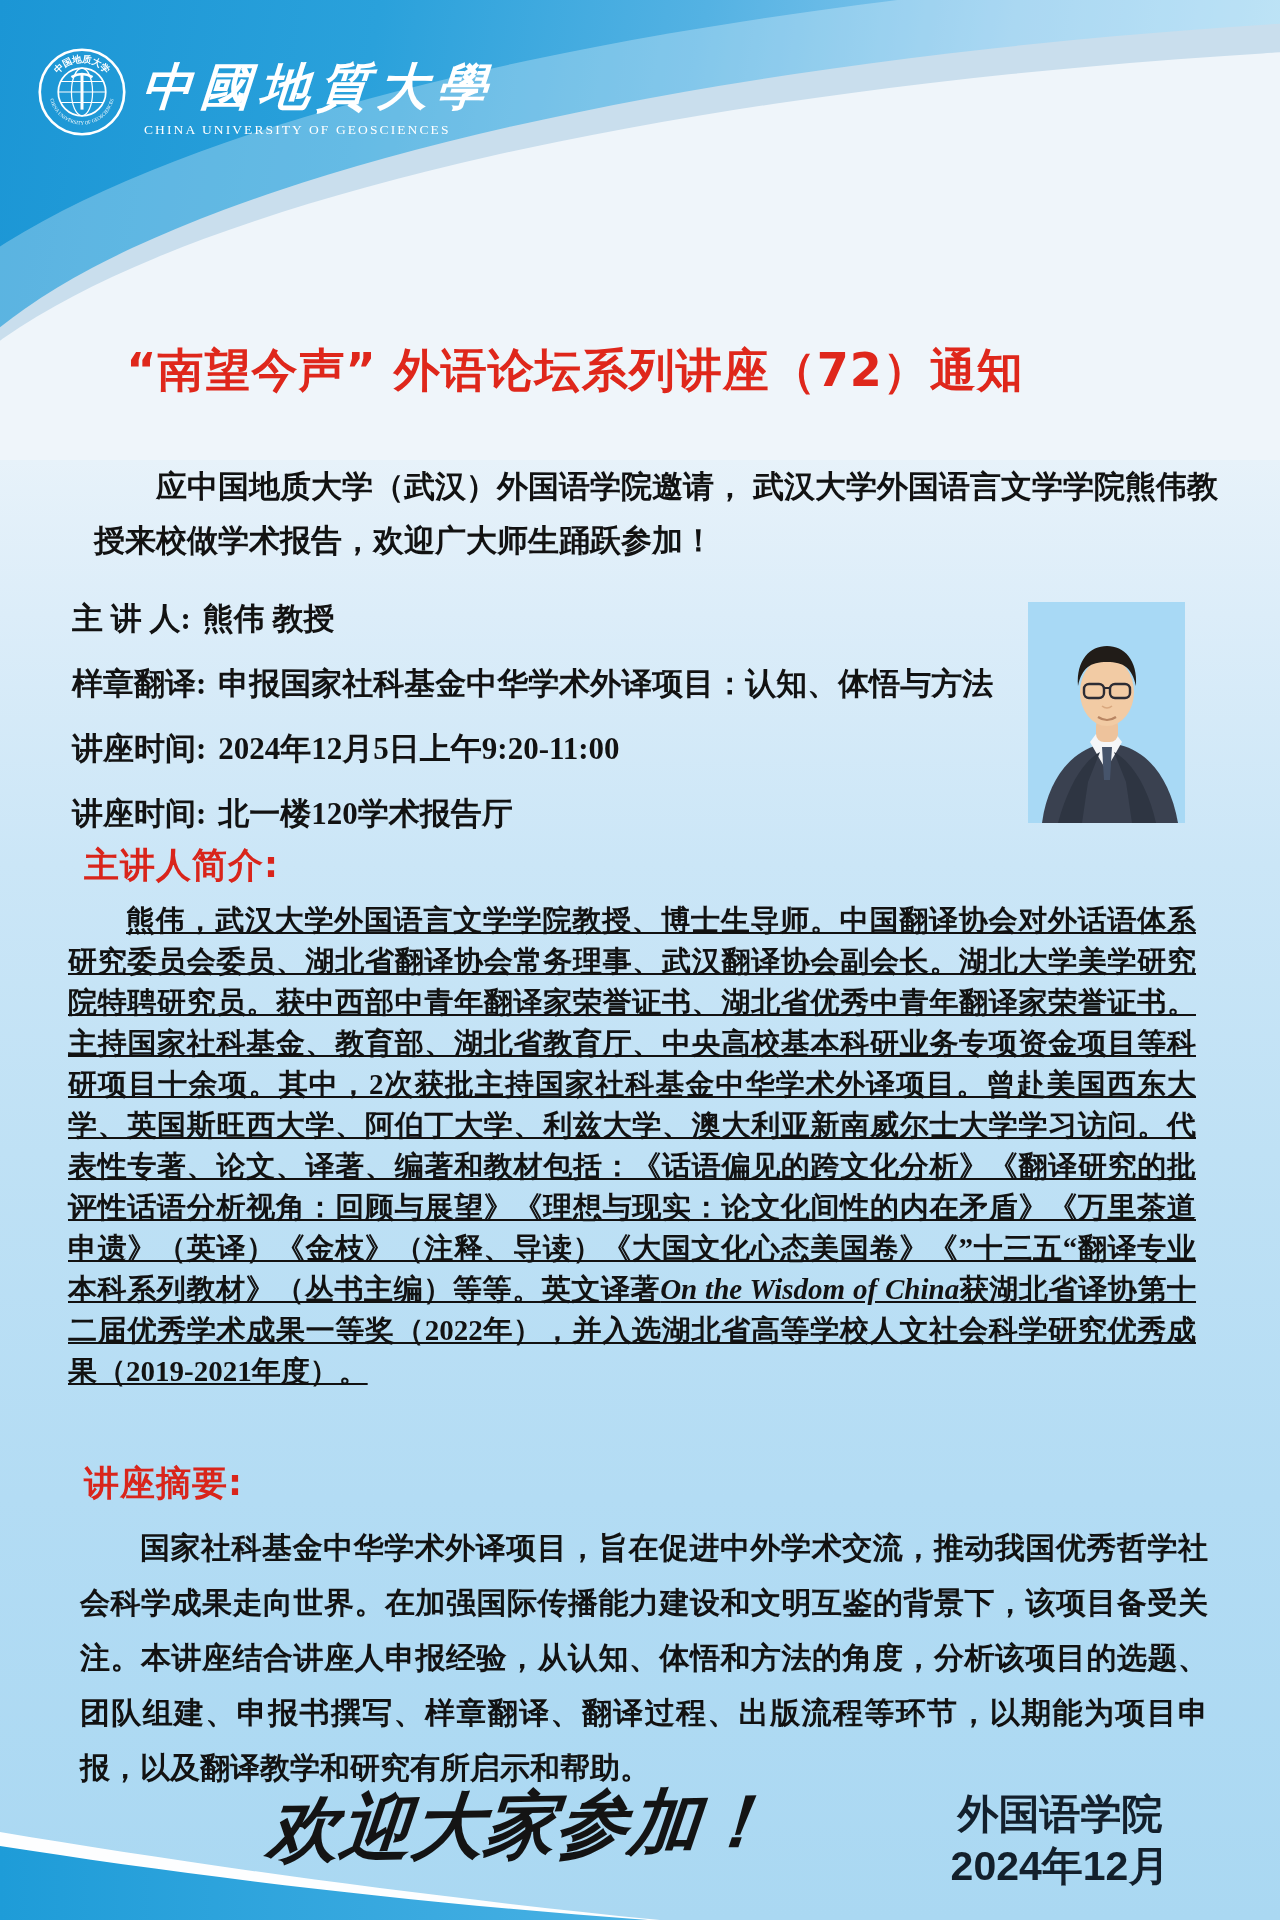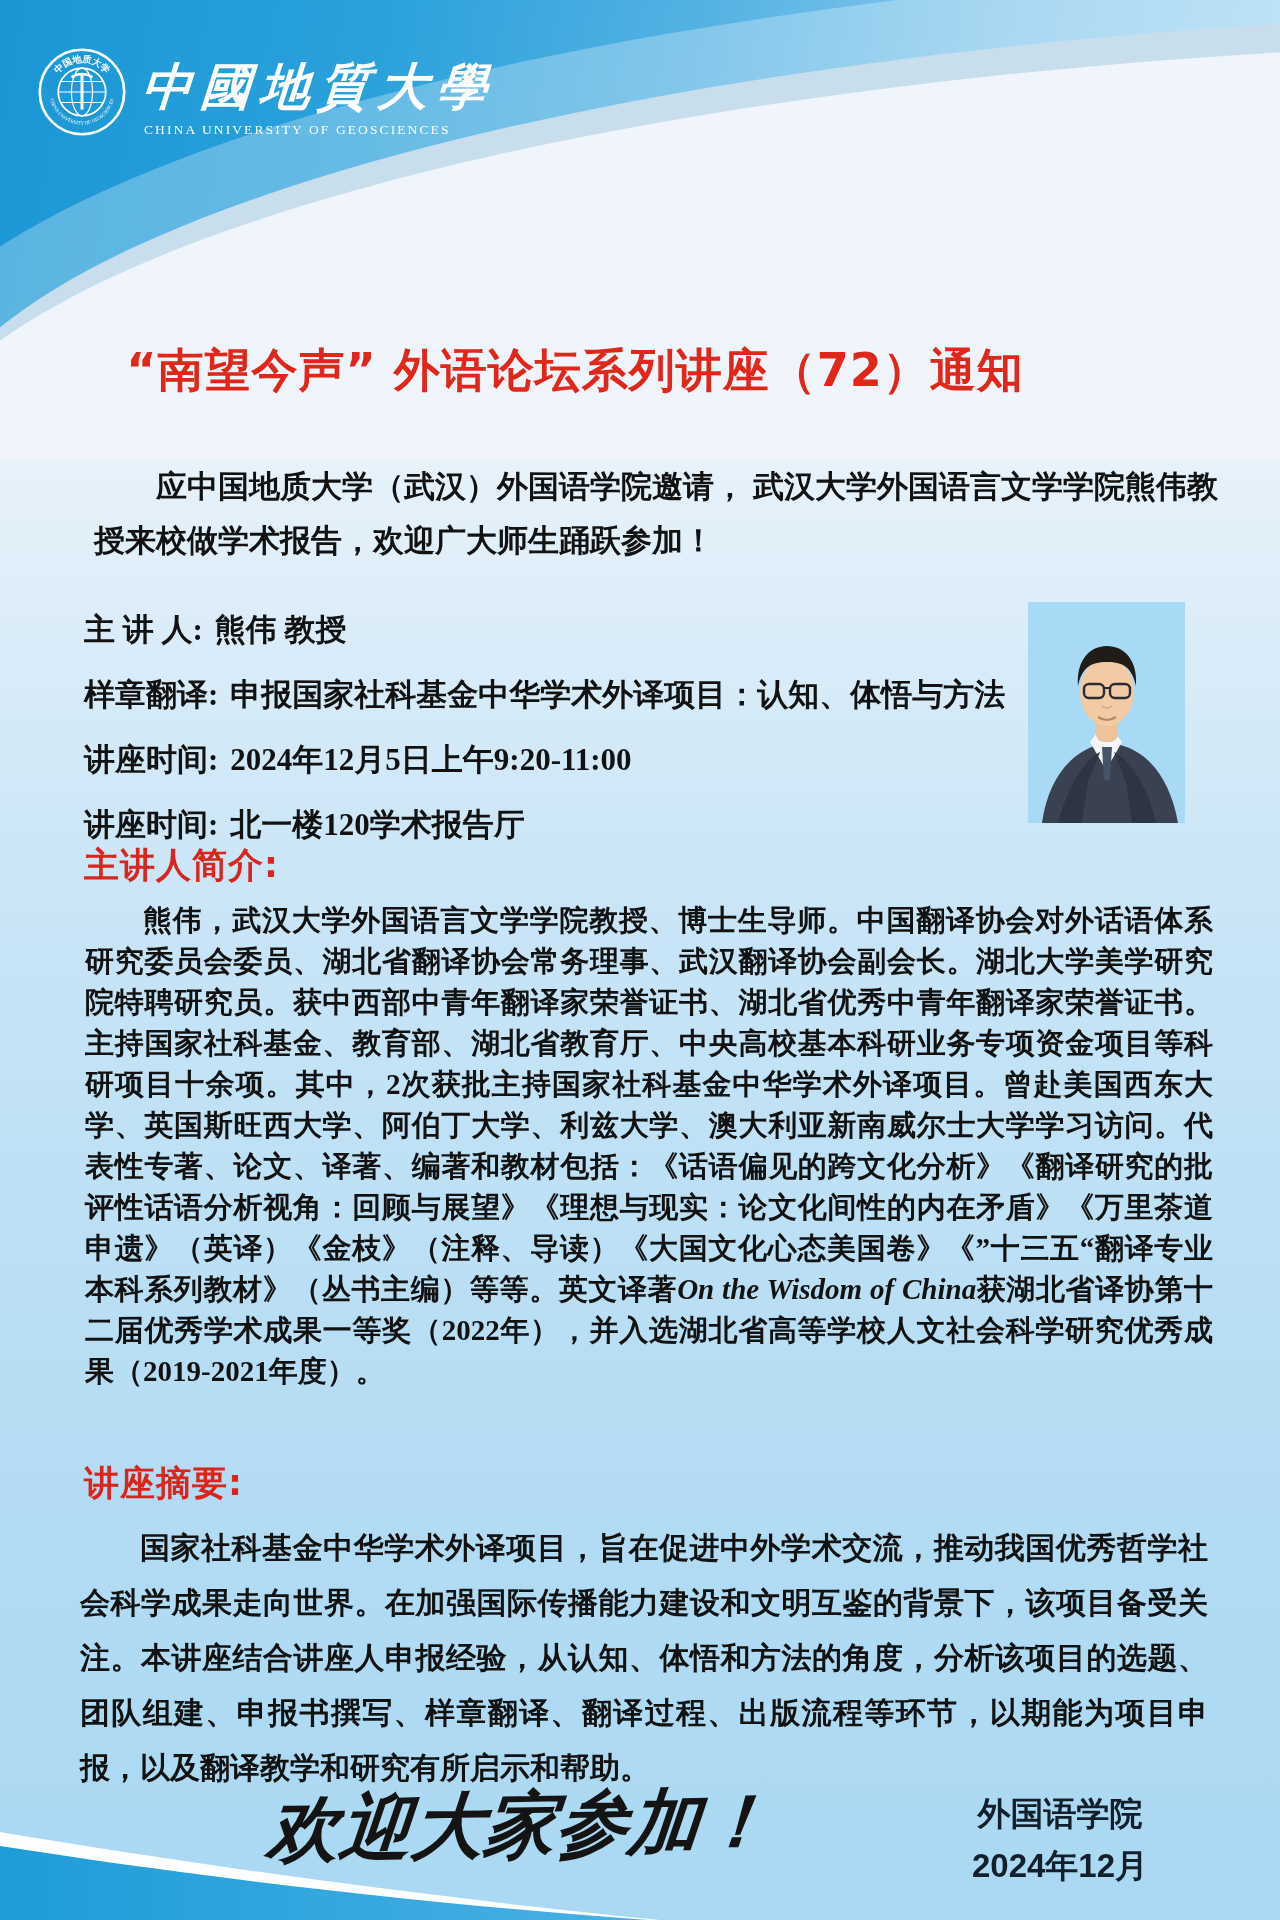--- a/index.html
+++ b/index.html
@@ -21,40 +21,40 @@
   .logo-sub{position:absolute;left:144px;top:122px;color:#ffffff;
     font-family:"Liberation Serif",serif;font-size:13.5px;letter-spacing:2.1px;white-space:nowrap;}
   
   .title{position:absolute;left:0;top:340px;width:1150px;text-align:center;
     color:#df271b;font-family:"DejaVu Sans",sans-serif;font-weight:900;
     font-size:46px;letter-spacing:1px;}
   
   .cn{color:#121212;font-family:"Liberation Serif","Liberation Sans",sans-serif;font-weight:700;}
   .intro{position:absolute;left:94px;top:460px;width:1124px;font-size:31px;line-height:54px;
     text-indent:2em;text-align:justify;}
-  .details{position:absolute;left:84px;top:598px;width:940px;margin-top:11px;}
+  .details{position:absolute;left:72px;top:598px;width:940px;}
   .drow{display:flex;gap:12px;height:65px;align-items:flex-start;font-size:31px;white-space:nowrap;}
   
   .photo{position:absolute;left:1028px;top:602px;width:157px;height:221px;}
   
   .redhead{position:absolute;left:84px;color:#d9251b;font-weight:900;font-size:35px;
     font-family:"DejaVu Sans",sans-serif;letter-spacing:1px;}
   .bio-head{top:842px;}
   .abs-head{top:1460px;}
-  .bio{position:absolute;left:85px;top:900px;width:1128px;font-size:29px;line-height:41px;
-    text-indent:2em;text-align:justify;}
+  .bio{position:absolute;left:68px;top:900px;width:1128px;font-size:29px;line-height:41px;
+    text-indent:2em;text-align:justify;text-decoration:underline;}
   .bio i{font-family:"Liberation Serif",serif;font-weight:600;}
   .abstract{position:absolute;left:80px;top:1520px;width:1128px;font-size:30px;line-height:55px;
     text-indent:2em;text-align:justify;}
   
   .welcome{position:absolute;left:200px;top:1778px;width:640px;text-align:center;
     color:#141414;font-family:"DejaVu Serif",serif;font-style:italic;font-weight:bold;
     font-size:72px;transform:skewX(-6deg) rotate(-1deg);white-space:nowrap;}
   .org{position:absolute;left:930px;top:1788px;width:260px;text-align:center;
-    font-size:33px;line-height:52px;color:#13202c;font-weight:800;}
+    font-size:41px;line-height:52px;color:#13202c;font-weight:800;}
   .wave{position:absolute;left:0;bottom:0;width:660px;height:96px;}
 </style>
 </head>
 <body>
 
 <div class="poster">
 
   <div class="header">
     <div class="sweep sweep-soft"></div>
     <div class="sweep sweep-shadow"></div>

